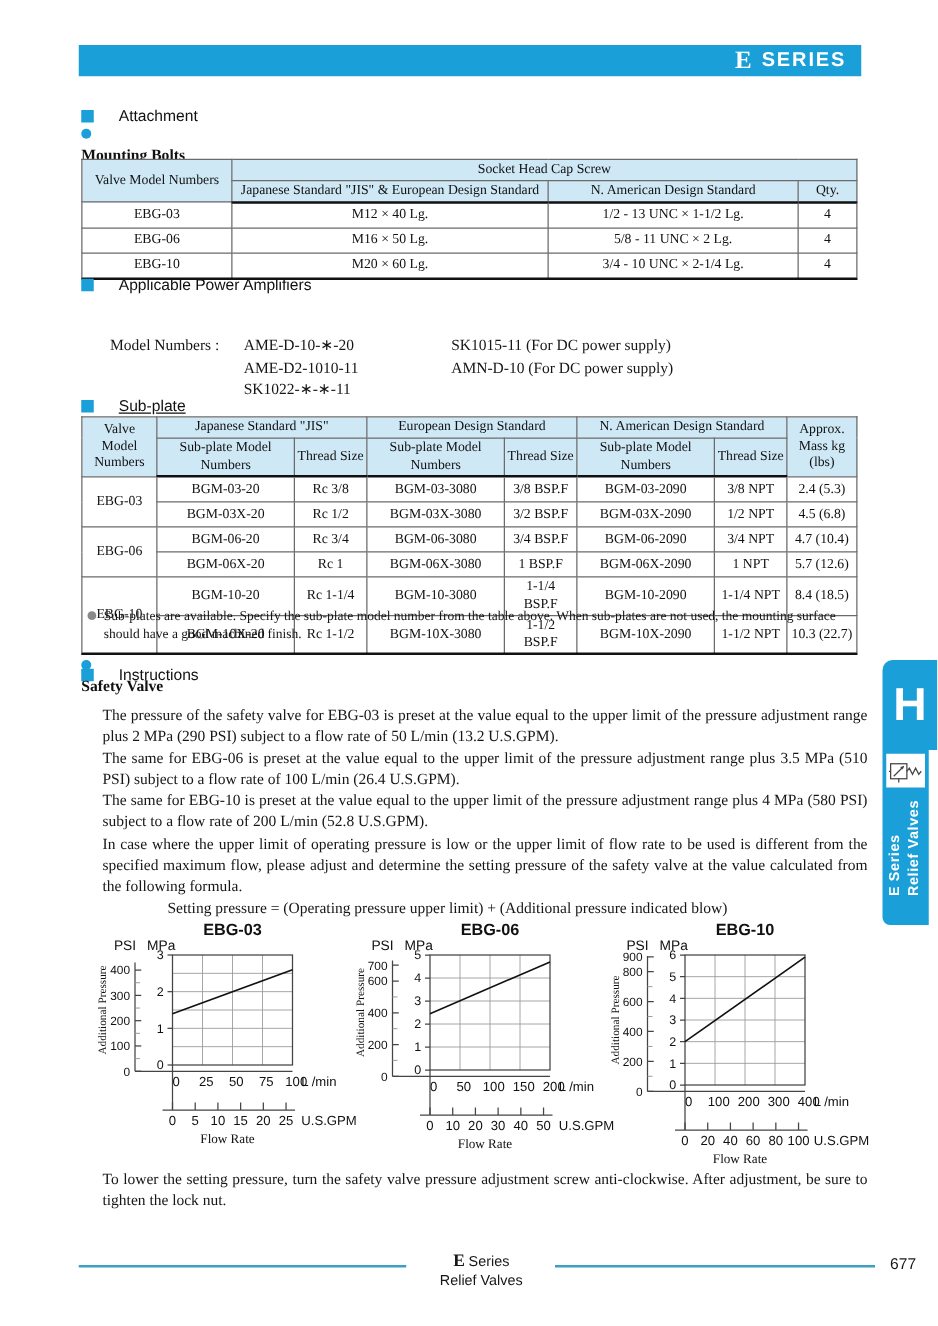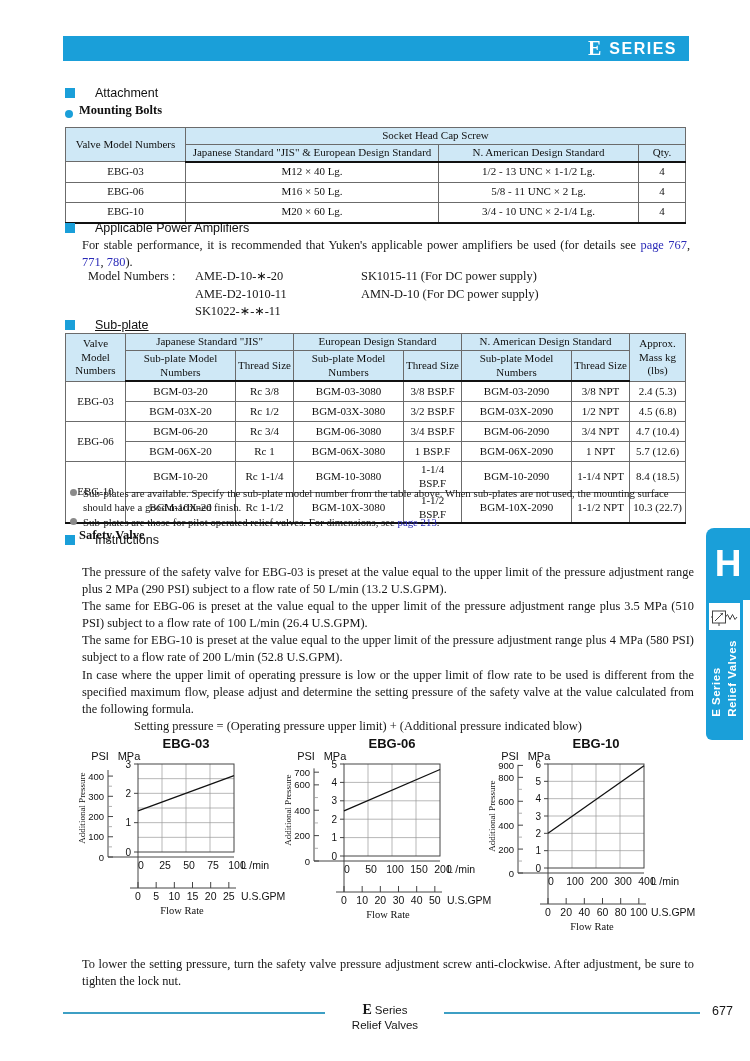--- a/index.html
+++ b/index.html
@@ -9,22 +9,22 @@
   
   .topbar{position:absolute;left:63px;top:36px;width:626px;height:25px;background:#1a9fd9;
           display:flex;align-items:center;justify-content:flex-end;padding-right:12px;box-sizing:border-box;}
   .topbar .logo-e{font-family:"Liberation Serif",serif;font-weight:bold;font-size:20px;color:#fff;margin-right:8px;}
   .topbar .series{font-family:"Liberation Sans",sans-serif;font-weight:bold;font-size:16px;color:#fff;letter-spacing:1.5px;}
 
   
   .sec{position:absolute;display:flex;align-items:center;gap:20px;
        font-family:"Liberation Sans",sans-serif;font-size:12.5px;color:#111;}
   .sec .sq{width:10px;height:10px;background:#1a9fd9;flex:0 0 auto;}
-  .sub{position:absolute;display:flex;align-items:flex-end;gap:6px;
-       font-family:"Liberation Serif",serif;font-weight:bold;font-size:12.5px;color:#111;}
+  .sub{position:absolute;display:flex;align-items:flex-start;gap:6px;
+       font-family:"Liberation Serif",serif;font-weight:bold;font-size:12.5px;color:#111;flex-direction:column;}
   .sub .dot{width:8px;height:8px;border-radius:50%;background:#1a9fd9;flex:0 0 auto;}
 
   
   table{border-collapse:collapse;table-layout:fixed;width:620px;font-size:11px;color:#111;}
   th,td{border:1px solid #6b6b6b;text-align:center;padding:1px 2px;line-height:1.25;}
   thead th{background:#cfe8f6;font-weight:normal;}
   .tbl{position:absolute;left:65px;}
   table{border-top:1.5px solid #333;border-left:1px solid #555;border-right:1px solid #555;border-bottom:2.5px solid #111;}
   thead tr:last-child th{border-bottom:2.5px solid #111;}
   tbody td{height:17px;}
@@ -126,21 +126,20 @@
             <td>4</td>
           </tr>
         </tbody>
       </table>
     </div>
 
   <div class="sec" style="left:65px;top:221px;">
     <span class="sq"></span>
     <span>Applicable Power Amplifiers</span>
   </div>
-  <div class="amp-body" id="amp-body"><span>For stable performance, it is recommended that Yuken's applicable power amplifiers be used (for details see </span><span class="plink">page 767</span><span>, </span><span class="plink">771</span><span>, </span><span class="plink">780</span><span>).</span></div>
   <div class="models">
     <div class="lbl">Model Numbers :</div>
     <div class="col1" id="models-col1">
         <p>AME-D-10-∗-20</p>
         <p>AME-D2-1010-11</p>
         <p>SK1022-∗-∗-11</p>
       </div>
     <div class="col2" id="models-col2">
         <p>SK1015-11 (For DC power supply)</p>
         <p>AMN-D-10 (For DC power supply)</p>
@@ -240,42 +239,38 @@
             <td>10.3 (22.7)</td>
           </tr>
         </tbody>
       </table>
     </div>
   <div class="note-block" style="top:486px;" id="notes-slot">
       <div class="note">
         <span class="gbullet"></span>
         <span><span>Sub-plates are available.  Specify the sub-plate model number from the table above.  When sub-plates are not used, the mounting surface should have a good machined finish.</span></span>
       </div>
-      <div class="note">
-        <span class="gbullet"></span>
-        <span><span>Sub-plates are those for pilot operated relief valves.  For dimensions, see </span><span class="plink">page 213</span><span>.</span></span>
-      </div>
     </div>
 
   <div class="sec" style="left:65px;top:533px;">
     <span class="sq"></span>
     <span>Instructions</span>
   </div>
   <div class="sub" style="left:65px;top:528px;">
     <span class="dot"></span>
     <span>Safety Valve</span>
   </div>
   <div class="para-block" style="top:564px;" id="instruction-paras">
       <p>The pressure of the safety valve for EBG-03 is preset at the value equal to the upper limit of the pressure adjustment range plus 2 MPa (290 PSI) subject to a flow rate of 50 L/min (13.2 U.S.GPM).</p>
       <p>The same for EBG-06 is preset at the value equal to the upper limit of the pressure adjustment range plus 3.5 MPa (510 PSI) subject to a flow rate of 100 L/min (26.4 U.S.GPM).</p>
       <p>The same for EBG-10 is preset at the value equal to the upper limit of the pressure adjustment range plus 4 MPa (580 PSI) subject to a flow rate of 200 L/min (52.8 U.S.GPM).</p>
       <p>In case where the upper limit of operating pressure is low or the upper limit of flow rate to be used is different from the specified maximum flow, please adjust and determine the setting pressure of the safety valve at the value calculated from the following formula.</p>
       <p class="formula">Setting pressure = (Operating pressure upper limit) + (Additional pressure indicated blow)</p>
     </div>
-  <div class="para-block" style="top:935px;margin-top:21px;">
+  <div class="para-block" style="top:935px;">
     <p>To lower the setting pressure, turn the safety valve pressure adjustment screw anti-clockwise.  After adjustment, be sure to tighten the lock nut.</p>
   </div>
 
   <div class="chart" style="left:76px;" id="chart-0"><svg width="220" height="184" viewBox="0 0 220 184">
         <text x="110" y="12" text-anchor="middle" style="font-family:Liberation Sans,sans-serif;font-size:13px;font-weight:bold">EBG-03</text>
         <text x="24" y="24" text-anchor="middle" style="font-family:Liberation Sans,sans-serif;font-size:11px">PSI</text>
         <text x="53" y="24" text-anchor="middle" style="font-family:Liberation Sans,sans-serif;font-size:11px">MPa</text>
         <line x1="62" y1="101.33333333333333" x2="158" y2="101.33333333333333" stroke="#999" stroke-width="0.7"></line>
         <line x1="62" y1="86.66666666666667" x2="158" y2="86.66666666666667" stroke="#999" stroke-width="0.7"></line>
         <line x1="62" y1="72" x2="158" y2="72" stroke="#999" stroke-width="0.7"></line>

